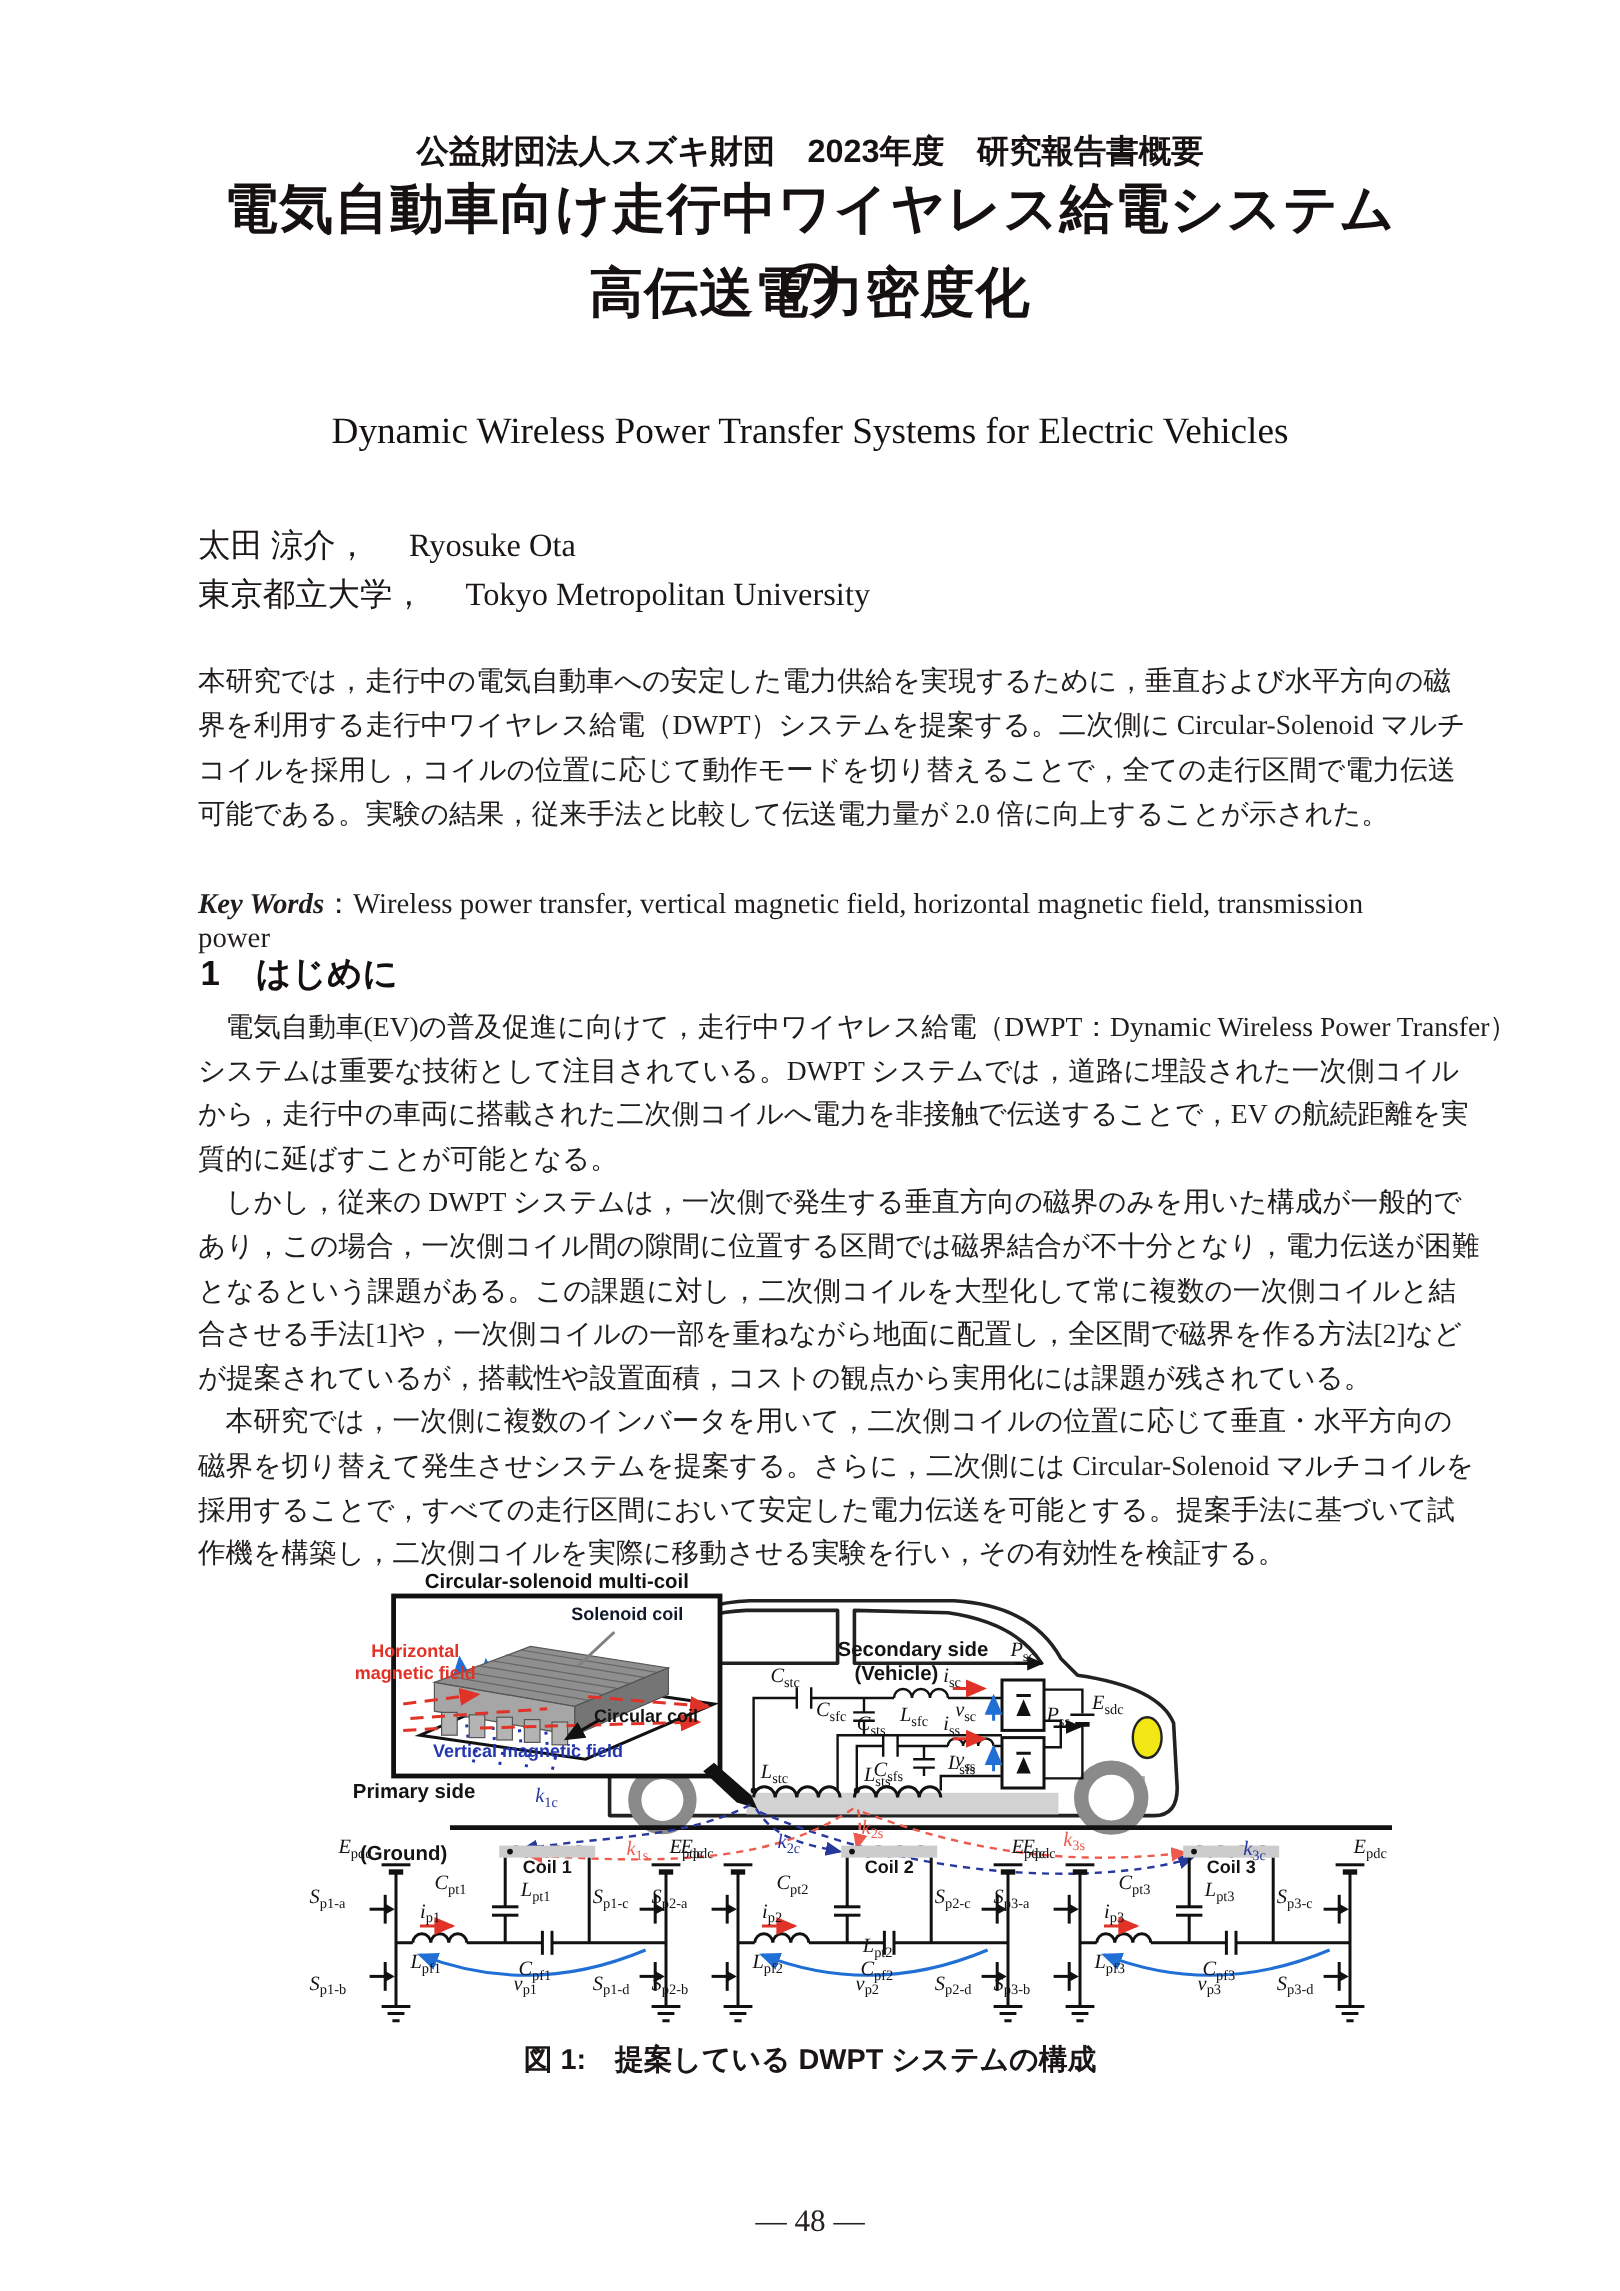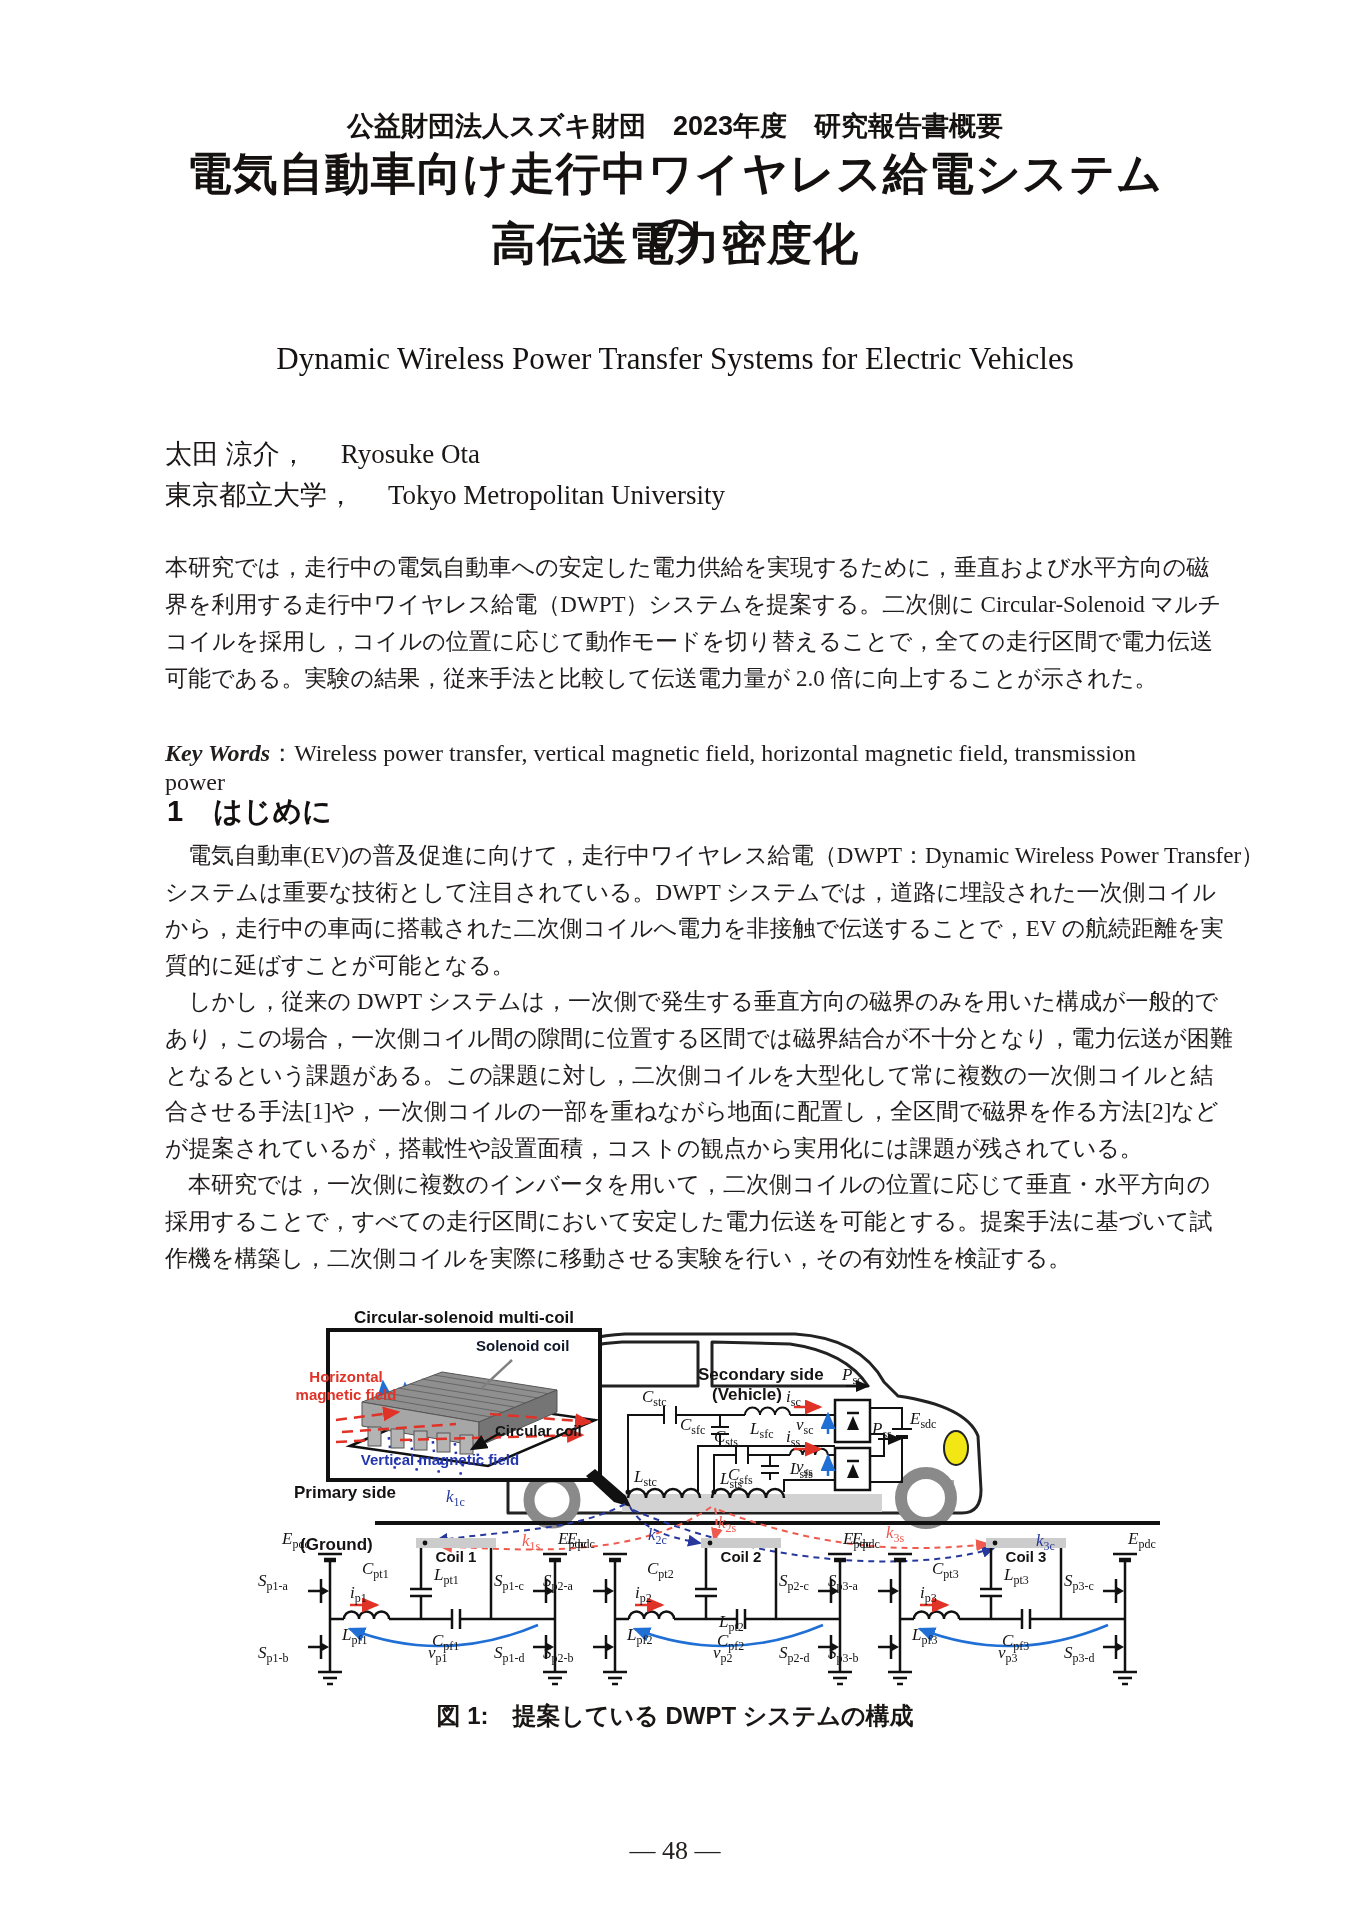--- a/index.html
+++ b/index.html
@@ -80,20 +80,21 @@
     <div class="jline">　電気自動車(EV)の普及促進に向けて，走行中ワイヤレス給電（DWPT：Dynamic Wireless Power Transfer）</div>
     <div class="jline">システムは重要な技術として注目されている。DWPT システムでは，道路に埋設された一次側コイル</div>
     <div class="jline">から，走行中の車両に搭載された二次側コイルへ電力を非接触で伝送することで，EV の航続距離を実</div>
     <div class="jline pend">質的に延ばすことが可能となる。</div>
     <div class="jline">　しかし，従来の DWPT システムは，一次側で発生する垂直方向の磁界のみを用いた構成が一般的で</div>
     <div class="jline">あり，この場合，一次側コイル間の隙間に位置する区間では磁界結合が不十分となり，電力伝送が困難</div>
     <div class="jline">となるという課題がある。この課題に対し，二次側コイルを大型化して常に複数の一次側コイルと結</div>
     <div class="jline">合させる手法[1]や，一次側コイルの一部を重ねながら地面に配置し，全区間で磁界を作る方法[2]など</div>
     <div class="jline pend">が提案されているが，搭載性や設置面積，コストの観点から実用化には課題が残されている。</div>
     <div class="jline">　本研究では，一次側に複数のインバータを用いて，二次側コイルの位置に応じて垂直・水平方向の</div>
+    <div class="jline">磁界を切り替えて発生させシステムを提案する。さらに，二次側には Circular-Solenoid マルチコイルを</div>
     <div class="jline">採用することで，すべての走行区間において安定した電力伝送を可能とする。提案手法に基づいて試</div>
     <div class="jline pend">作機を構築し，二次側コイルを実際に移動させる実験を行い，その有効性を検証する。</div>
   </div>
 
   <div class="figure">
     <svg width="910" height="395" viewBox="0 0 910 395">
       <defs>
         <marker id="mr" markerWidth="9" markerHeight="9" refX="6" refY="3" orient="auto">
             <path d="M0,0 L7,3 L0,6 Z" fill="#e03227"></path>
           </marker>

